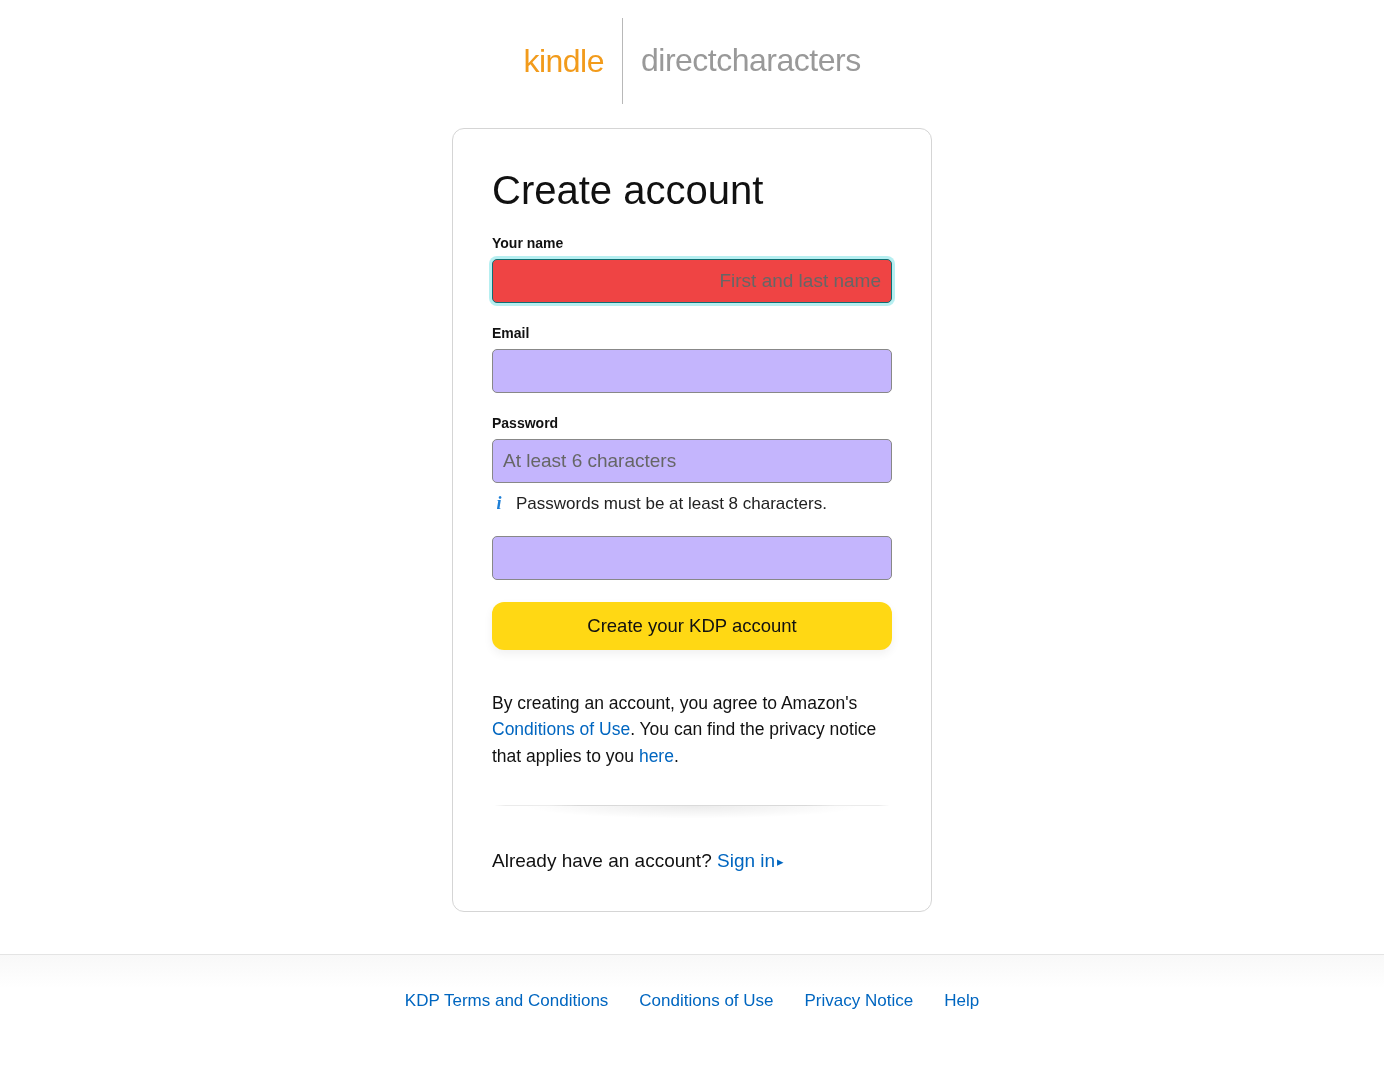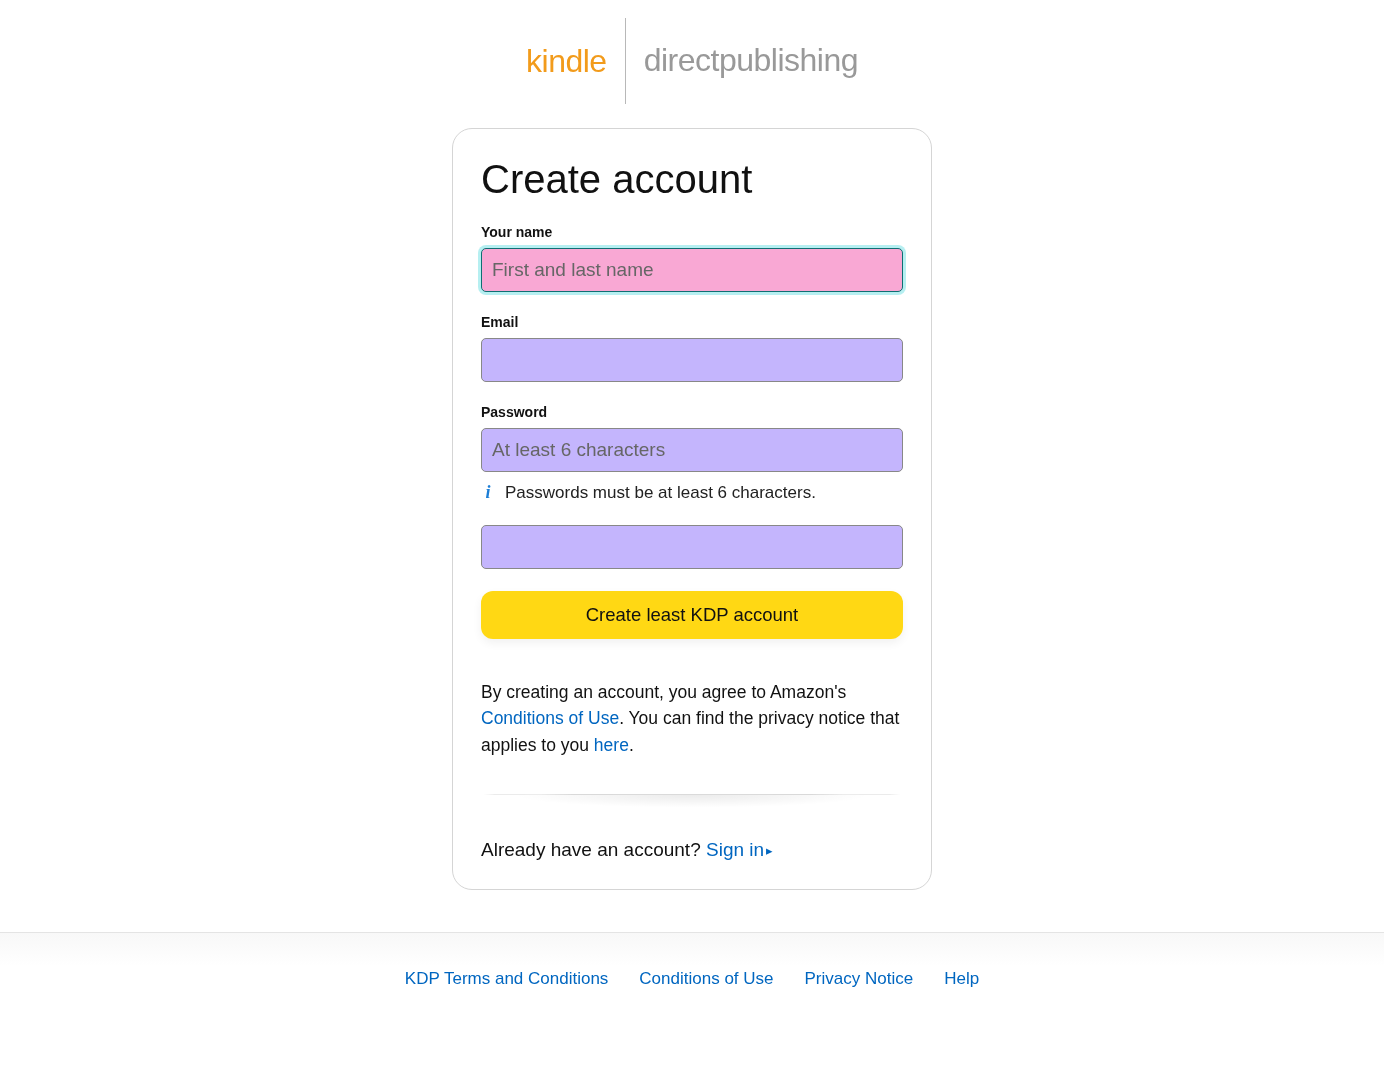--- a/index.html
+++ b/index.html
@@ -41,22 +41,22 @@
     font-size: 32px;
     line-height: 1.05;
     font-weight: 400;
     letter-spacing: -0.5px;
   }
 
   
   .card {
     width: 480px;
     border: 1px solid #d5d5d5;
-    border-radius: 20px;
-    padding: 28px;
+    border-radius: 12px;
+    padding: 39px;
   }
   .card h1 {
     font-size: 40px;
     font-weight: 400;
     margin-bottom: 22px;
   }
 
   .field { margin-bottom: 22px; }
   .label {
     font-size: 14px;
@@ -69,23 +69,24 @@
     font-size: 19px;
     padding: 10px 10px;
     border: 1px solid #888;
     border-radius: 5px;
     background: #c4b5fd;
     color: #111;
   }
   .input::placeholder { color: #666; }
   .input.focused {
     border: 1.5px solid #0f6f73;
-    background: #f9a8d4;
+    background: #ef4444;
     box-shadow: 0 0 0 3px rgba(93, 220, 224, 0.45);
     outline: none;
+    text-align: right;
   }
 
   .hint {
     display: flex;
     align-items: center;
     gap: 10px;
     margin-top: 10px;
     font-size: 17px;
     color: #222;
   }
@@ -158,21 +159,21 @@
   }
 </style>
 </head>
 <body>
 
 <div class="logo">
   <span class="logo-kindle">kindle</span>
   <span class="logo-sep"></span>
   <span class="logo-dp">
     <span>direct</span>
-    <span>publishing</span>
+    <span>characters</span>
   </span>
 </div>
 
 <div class="card">
   <h1>Create account</h1>
 
   <div class="field">
     <label class="label">Your name</label>
     <input class="input focused" type="text" placeholder="First and last name" style="">
   </div>
@@ -180,29 +181,29 @@
   <div class="field">
     <label class="label">Email</label>
     <input class="input" type="email" style="">
   </div>
 
   <div class="field">
     <label class="label">Password</label>
     <input class="input" type="password" placeholder="At least 6 characters" style="">
     <div class="hint">
       <span class="hint-i">i</span>
-      <span>Passwords must be at least 6 characters.</span>
+      <span>Passwords must be at least 8 characters.</span>
     </div>
   </div>
 
   <div class="field">
     <input class="input" type="password" style="">
   </div>
 
-  <button class="submit">Create least KDP account</button>
+  <button class="submit">Create your KDP account</button>
 
   <p class="legal">
     <span>By creating an account, you agree to Amazon's </span><a href="#">Conditions of Use</a><span>. You can find the privacy notice that applies to you </span><a href="#">here</a><span>.</span>
   </p>
 
   <div class="divider"></div>
   <div class="divider-inner"></div>
 
   <p class="signin">
     <span>Already have an account? </span><a href="#"><span>Sign in</span><span class="caret">▸</span></a>

